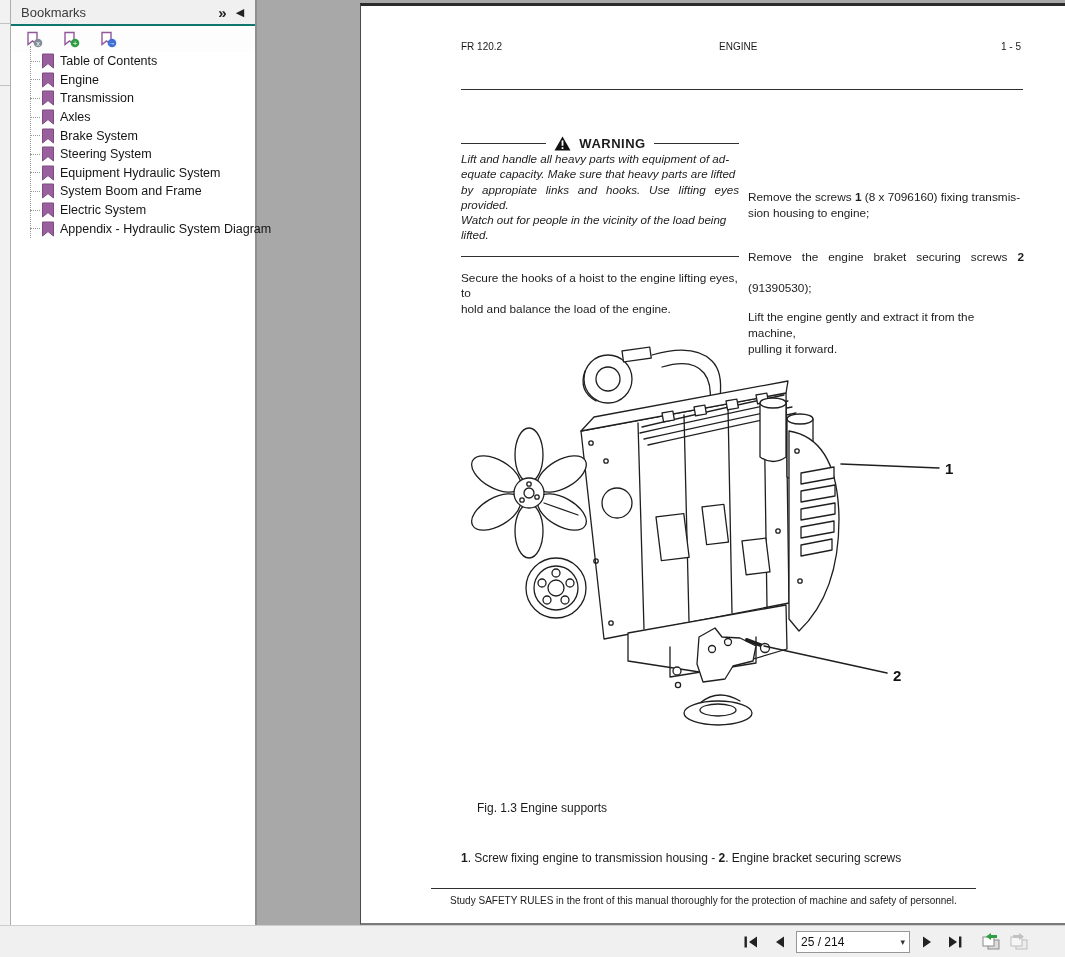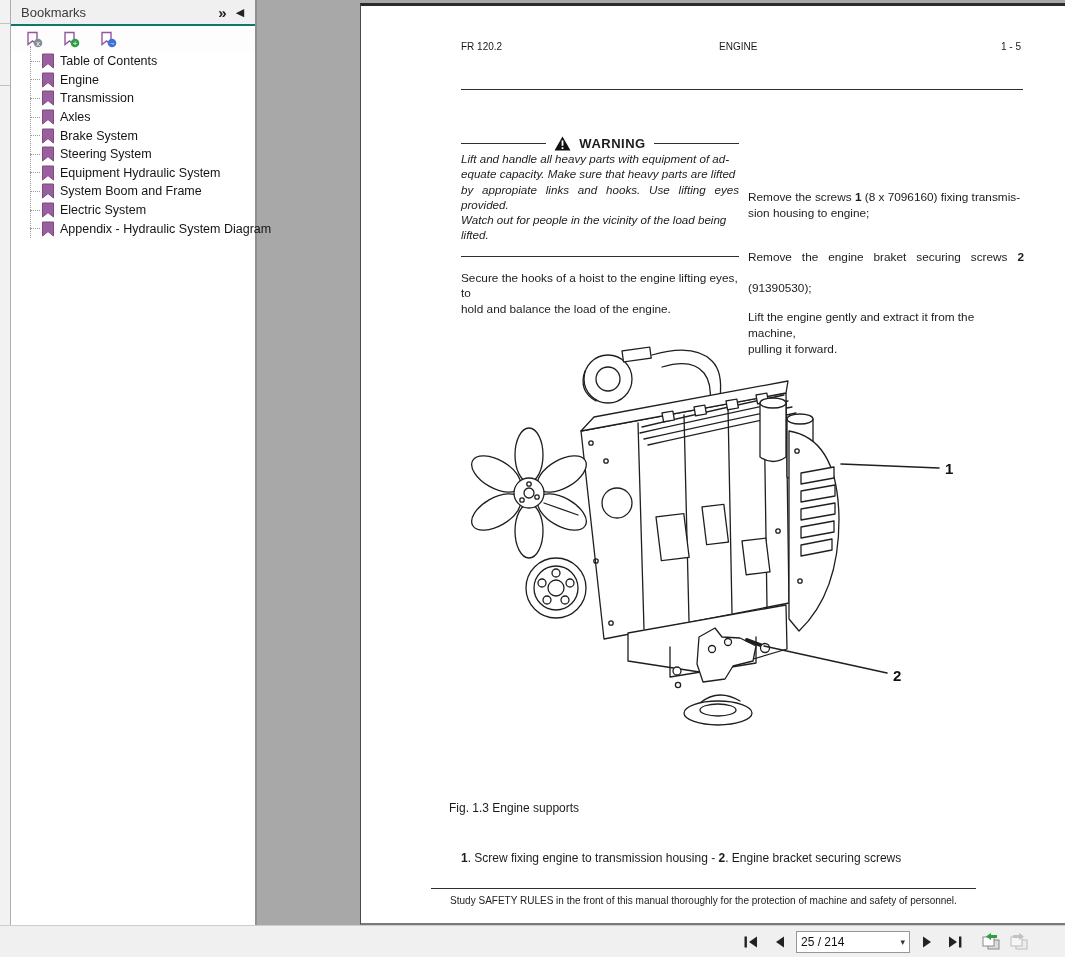--- a/index.html
+++ b/index.html
@@ -337,21 +337,21 @@
         <ellipse cx="262" cy="379" rx="18" ry="6" fill="#fff"></ellipse>
       </g>
 
       <path d="M385,133 L483,137" stroke-width="1.5"></path>
       <path d="M308,315 L431,342" stroke-width="1.5"></path>
     </g>
     <text x="489" y="143" font-size="15" font-weight="bold" fill="#111">1</text>
     <text x="437" y="350" font-size="15" font-weight="bold" fill="#111">2</text>
   </svg>
 
-  <div class="abs fig-caption" style="left:88px; top:795px;">Fig. 1.3 Engine supports</div>
+  <div class="abs fig-caption" style="left:116px; top:795px;">Fig. 1.3 Engine supports</div>
 
   <div class="abs parts-caption" style="left:100px; top:845px;"><span class="doc-b">1</span><span>. Screw fixing engine to transmission housing - </span><span class="doc-b">2</span><span>. Engine bracket securing screws</span></div>
 
   <div class="abs rule" style="left:70px; top:882px; width:545px;"></div>
   <div class="abs footer-note" style="left:70px; top:889px; width:545px;">Study SAFETY RULES in the front of this manual thoroughly for the protection of machine and safety of personnel.</div>
 </div>
 
 <div class="navbar">
   <div class="nav-group">
     <span class="nav-btn">

